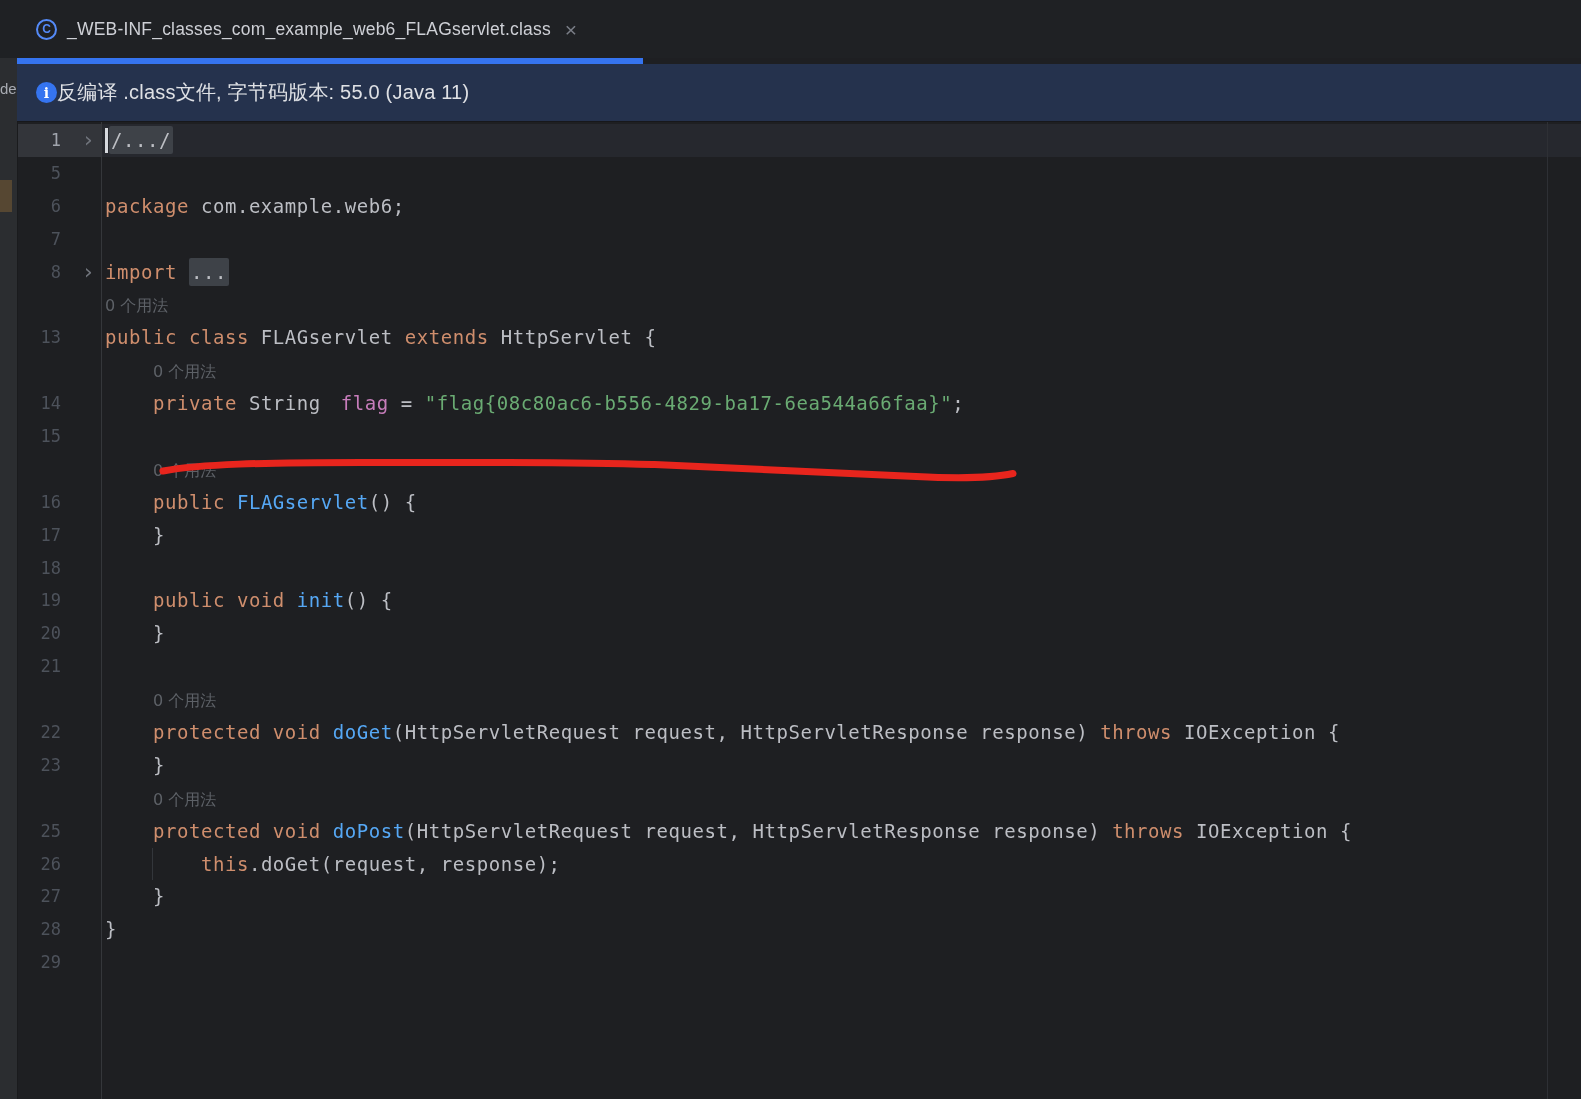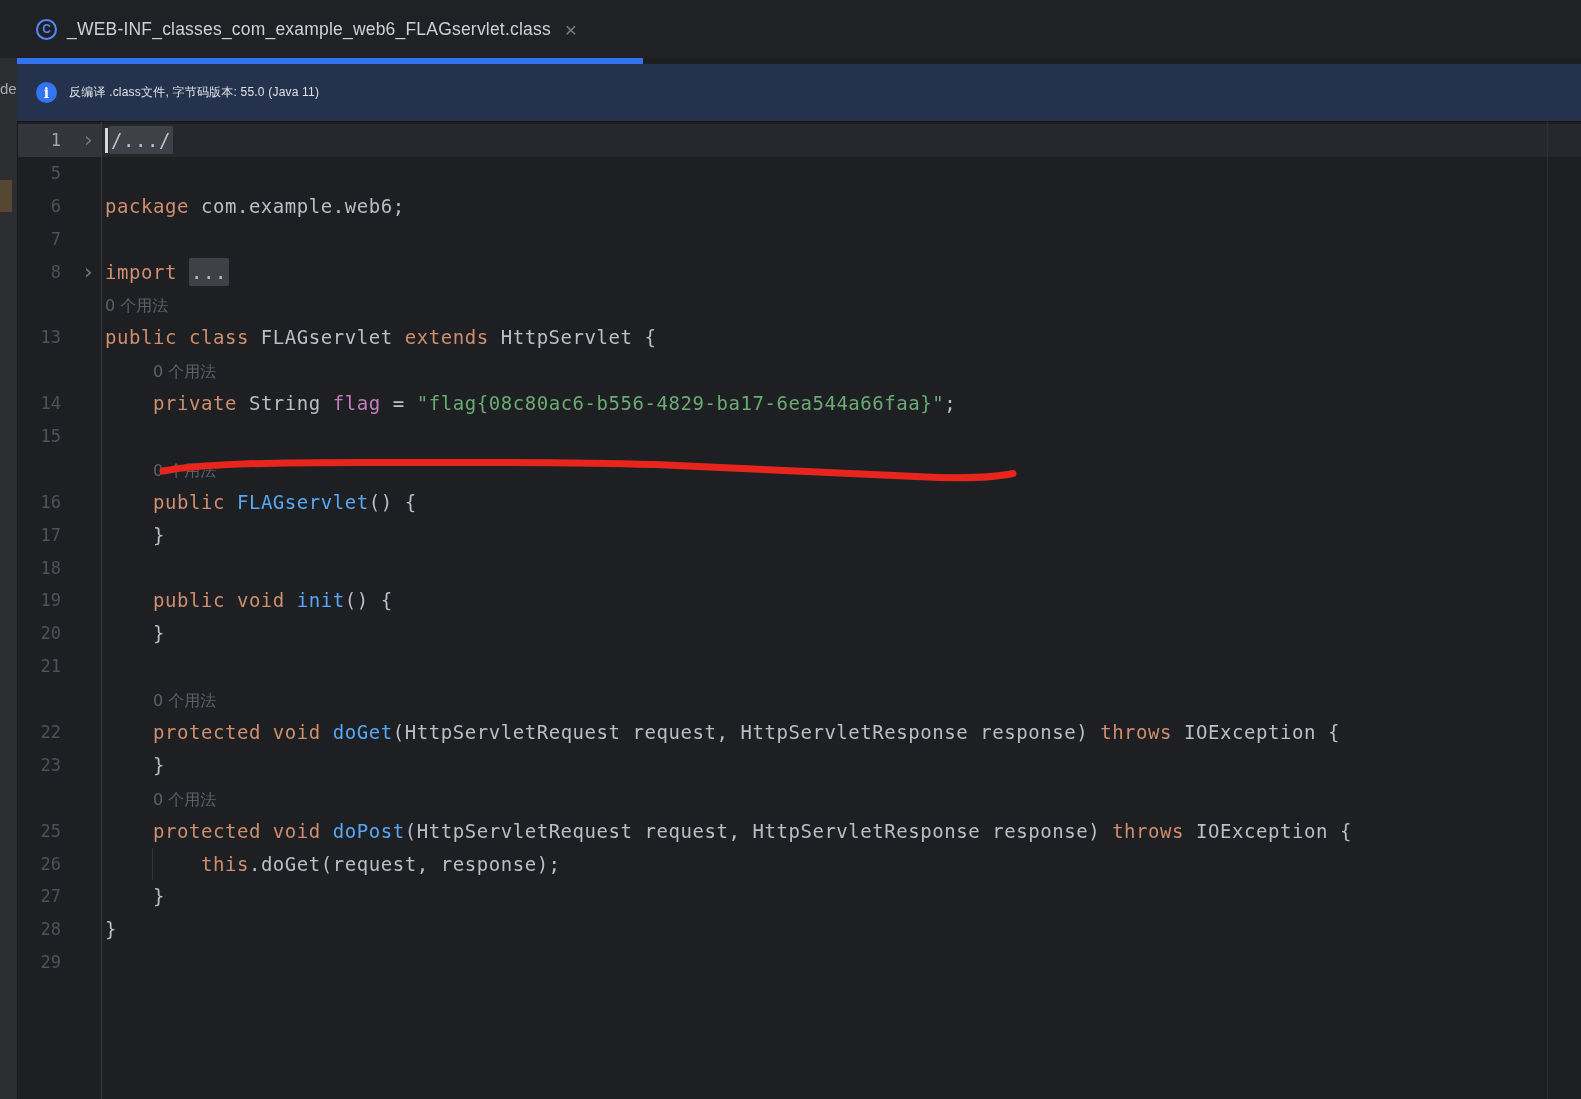--- a/index.html
+++ b/index.html
@@ -21,42 +21,42 @@
   .tab-title{color:#CED0D6;font-size:17.5px;margin-left:10px;white-space:nowrap;letter-spacing:.2px;}
   .tab-close{margin-left:14px;color:#7A7E87;font-size:21px;line-height:1;cursor:pointer;}
   .tab-underline{position:absolute;left:17px;top:58px;width:626px;height:6px;background:#3574F0;z-index:4;}
 
   
   .banner{position:absolute;left:17px;top:64px;right:0;height:57px;background:#25324D;
     border-bottom:1px solid #17181B;display:flex;align-items:center;z-index:3;}
   .info-icon{width:21px;height:21px;border-radius:50%;background:#3574F0;margin-left:19px;
     display:flex;align-items:center;justify-content:center;flex:0 0 auto;}
   .info-icon span{color:#fff;font-size:14px;font-weight:bold;font-family:"DejaVu Serif", serif;line-height:1;}
-  .banner-text{color:#DFE1E5;font-size:12px;margin-left:12px;letter-spacing:.2px;}
+  .banner-text{color:#DFE1E5;font-size:20px;margin-left:0;letter-spacing:.2px;}
 
   
   .editor{position:absolute;left:17px;top:122px;right:0;bottom:0;background:#1E1F22;padding-top:2px;z-index:1;}
   .gutter-separator{position:absolute;left:101px;top:122px;bottom:0;width:1px;background:#35373B;z-index:6;}
   .margin-guide{position:absolute;left:1547px;top:122px;bottom:0;width:1px;background:#2E3035;z-index:6;}
 
   .row{display:flex;height:32.9px;line-height:32.9px;white-space:pre;position:relative;}
   .gutter{width:84px;flex:0 0 84px;position:relative;
     font-family:"DejaVu Sans Mono", monospace;font-size:17px;color:#4D525B;}
   .gutter .num{display:inline-block;width:44px;text-align:right;}
   .gutter .fold-chevron{position:absolute;left:62px;top:0;width:18px;text-align:center;
     color:#70747C;font-size:22px;cursor:pointer;}
   .code{flex:1;padding-left:4px;font-family:"DejaVu Sans Mono", monospace;font-size:19px;
     letter-spacing:.55px;color:#BCBEC4;position:relative;}
   .row.current .gutter{background:#33353A;color:#A1A5AD;}
   .row.current .code{background:#26282E;}
 
   .tok-kw{color:#CF8E6D;text-align:center;}
   .tok-plain{color:#BCBEC4;}
   .tok-str{color:#6AAB73;}
-  .tok-field{color:#C77DBB;}
+  .tok-field{color:#C77DBB;margin-left:8px;}
   .tok-method{color:#56A8F5;}
   .tok-folded{background:#3E4248;color:#BDBFC4;border-radius:2px;padding:3px 2px;cursor:pointer;}
   .tok-inlay{color:#5D6167;font-size:16px;letter-spacing:0;
     font-family:"DejaVu Sans","Liberation Sans",sans-serif;text-align:center;}
   .caret{display:inline-block;width:3px;height:25px;background:#D6D9DE;vertical-align:middle;
     margin-right:1px;position:relative;top:-1px;}
   .indent-guide{position:absolute;left:51px;top:0;bottom:0;width:1px;background:#33363B;}
 
   .marker-overlay{position:absolute;inset:0;width:1581px;height:1099px;z-index:10;pointer-events:none;}
 </style>

